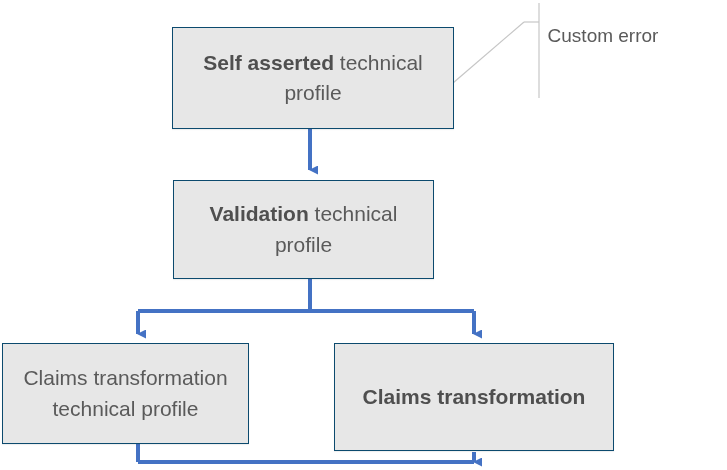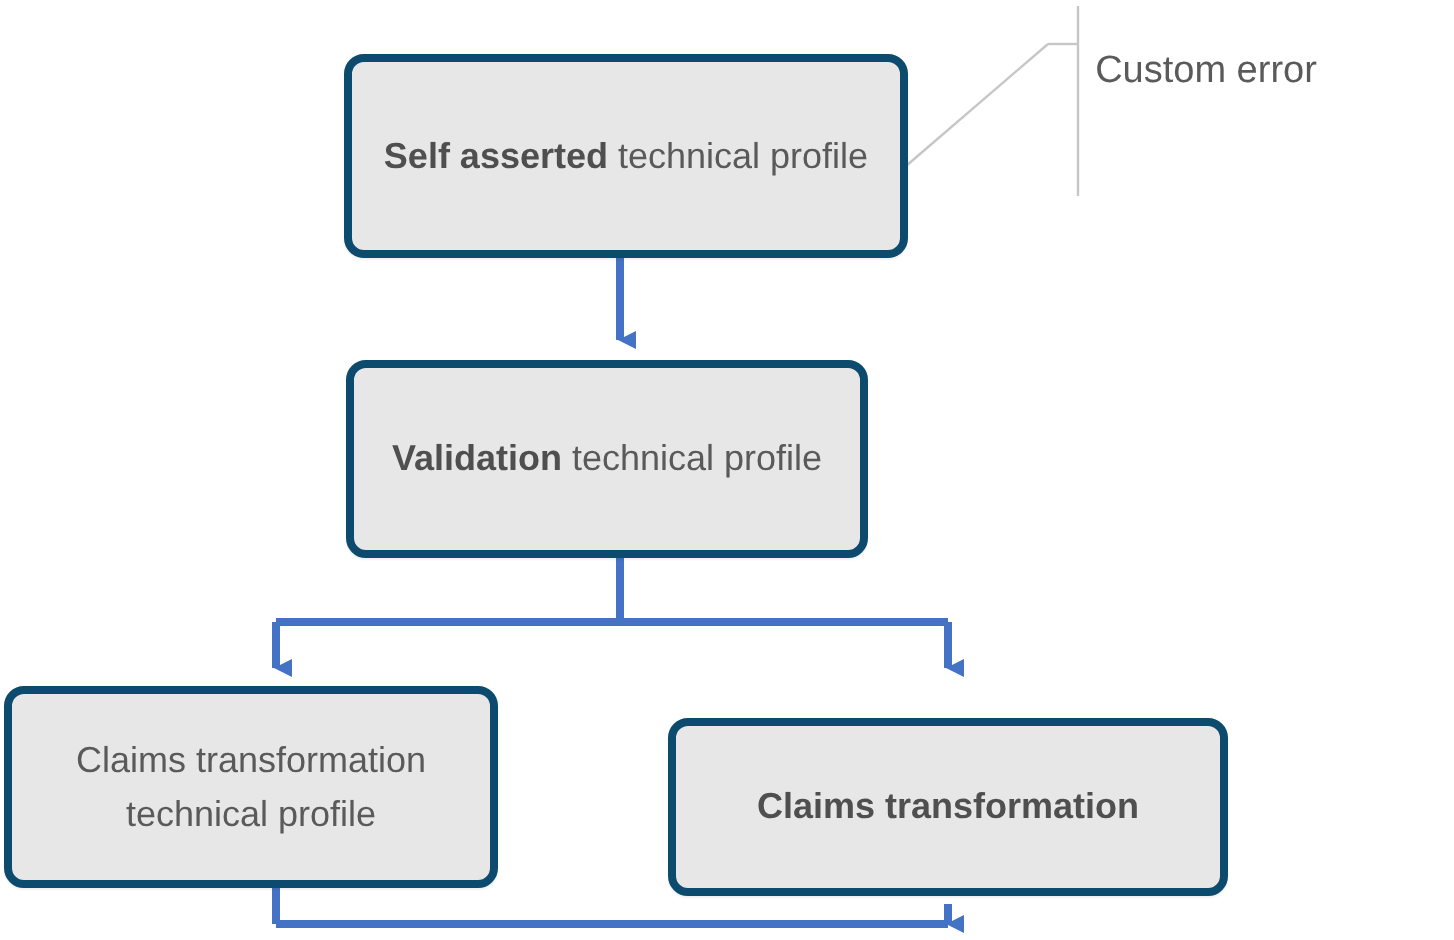--- a/index.html
+++ b/index.html
@@ -15,48 +15,48 @@
     position: relative;
     width: 727px;
     height: 470px;
     background: #ffffff;
     overflow: hidden;
   }
   .node {
     position: absolute;
     box-sizing: border-box;
     background: #e7e7e7;
-    border: 4px solid #0c4a6e;
-    border-radius: 10px;
+    border: 1px solid #0c4a6e;
+    border-radius: 0;
     display: flex;
     align-items: center;
     justify-content: center;
     text-align: center;
     color: #5a5a5a;
     font-family: "Liberation Sans", sans-serif;
-    font-size: 18px;
+    font-size: 21px;
     line-height: 1.45;
     padding: 4px 10px;
     box-shadow: 0 1px 1px rgba(0,0,0,0.06);
   }
   .node .txt {
     display: block;
     width: 100%;
   }
   .node b {
     font-weight: bold;
     color: #4f4f4f;
   }
   .node .reg {
     font-weight: normal;
   }
   #node-self-asserted { left: 172px; top: 27px;  width: 282px; height: 102px; }
   #node-validation    { left: 173px; top: 180px; width: 261px; height: 99px;  }
   #node-claims-tp     { left: 2px;   top: 343px; width: 247px; height: 101px; }
-  #node-claims        { left: 334px; top: 359px; width: 280px; height: 89px; justify-content: flex-end; }
+  #node-claims        { left: 334px; top: 343px; width: 280px; height: 108px; justify-content: flex-end; }
 
   #connectors {
     position: absolute;
     left: 0;
     top: 0;
     width: 727px;
     height: 470px;
     pointer-events: none;
   }
 

